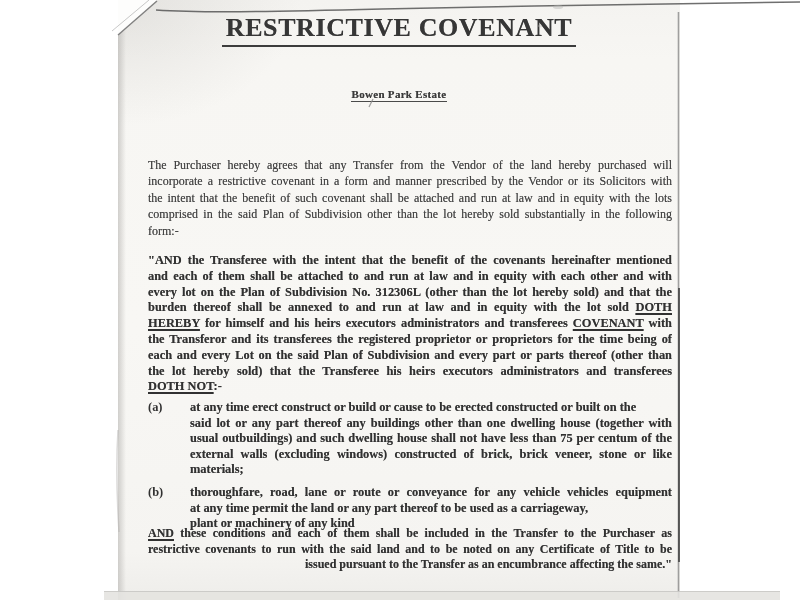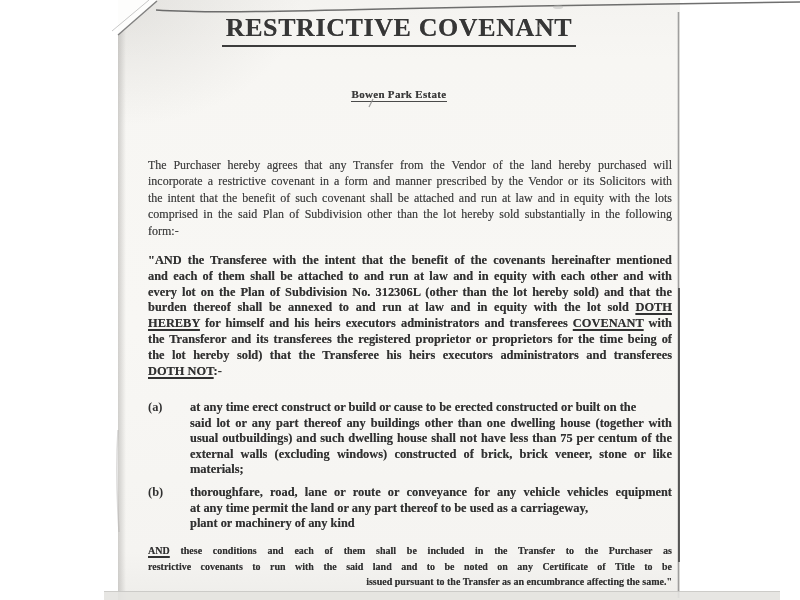--- a/index.html
+++ b/index.html
@@ -35,21 +35,21 @@
   .para-intro .line{line-height:16.4px;}
   .bold{font-weight:bold;color:#313131;}
   .para-covenant{top:253px;font-size:12.4px;}
   .para-covenant .line{line-height:15.8px;}
   .item{font-size:12.4px;}
   .item-a{top:400px;}
   .item-b{top:485px;}
   .item .line,.item-label{line-height:15.6px;}
   .item-label{position:absolute;left:0;top:0;}
   .item-text{margin-left:42px;}
-  .para-closing{top:543px;font-size:10px;}
+  .para-closing{top:526px;font-size:12px;}
   .para-closing .line{line-height:15.6px;text-align:right;}
   .line{
     text-align:left;white-space:normal;
     text-shadow:0 0 0.45px rgba(75,75,75,0.65);
   }
   .line.j{text-align:justify;text-align-last:justify;text-justify:inter-word;}
   .u{text-decoration:underline;text-decoration-thickness:1.5px;text-underline-offset:2px;}
   .artifacts{position:absolute;left:0;top:0;width:800px;height:600px;pointer-events:none;}
 </style>
 </head>
@@ -75,20 +75,21 @@
         <div class="line">form:-</div>
       </div>
 
     <div class="para para-covenant bold">
         <div class="line j">"AND the Transferee with the intent that the benefit of the covenants hereinafter mentioned</div>
         <div class="line j">and each of them shall be attached to and run at law and in equity with each other and with</div>
         <div class="line j">every lot on the Plan of Subdivision No. 312306L (other than the lot hereby sold) and that the</div>
         <div class="line j">burden thereof shall be annexed to and run at law and in equity with the lot sold <span class="u">DOTH</span></div>
         <div class="line j"><span class="u">HEREBY</span> for himself and his heirs executors administrators and transferees <span class="u">COVENANT</span> with</div>
         <div class="line j">the Transferor and its transferees the registered proprietor or proprietors for the time being of</div>
+        <div class="line j">each and every Lot on the said Plan of Subdivision and every part or parts thereof (other than</div>
         <div class="line j">the lot hereby sold) that the Transferee his heirs executors administrators and transferees</div>
         <div class="line"><span class="u">DOTH NOT</span>:-</div>
       </div>
 
     <div class="item item-a bold">
       <span class="item-label">(a)</span>
       <div class="item-text">
           <div class="line">at any time erect construct or build or cause to be erected constructed or built on the</div>
           <div class="line j">said lot or any part thereof any buildings other than one dwelling house (together with</div>
           <div class="line j">usual outbuildings) and such dwelling house shall not have less than 75 per centum of the</div>

